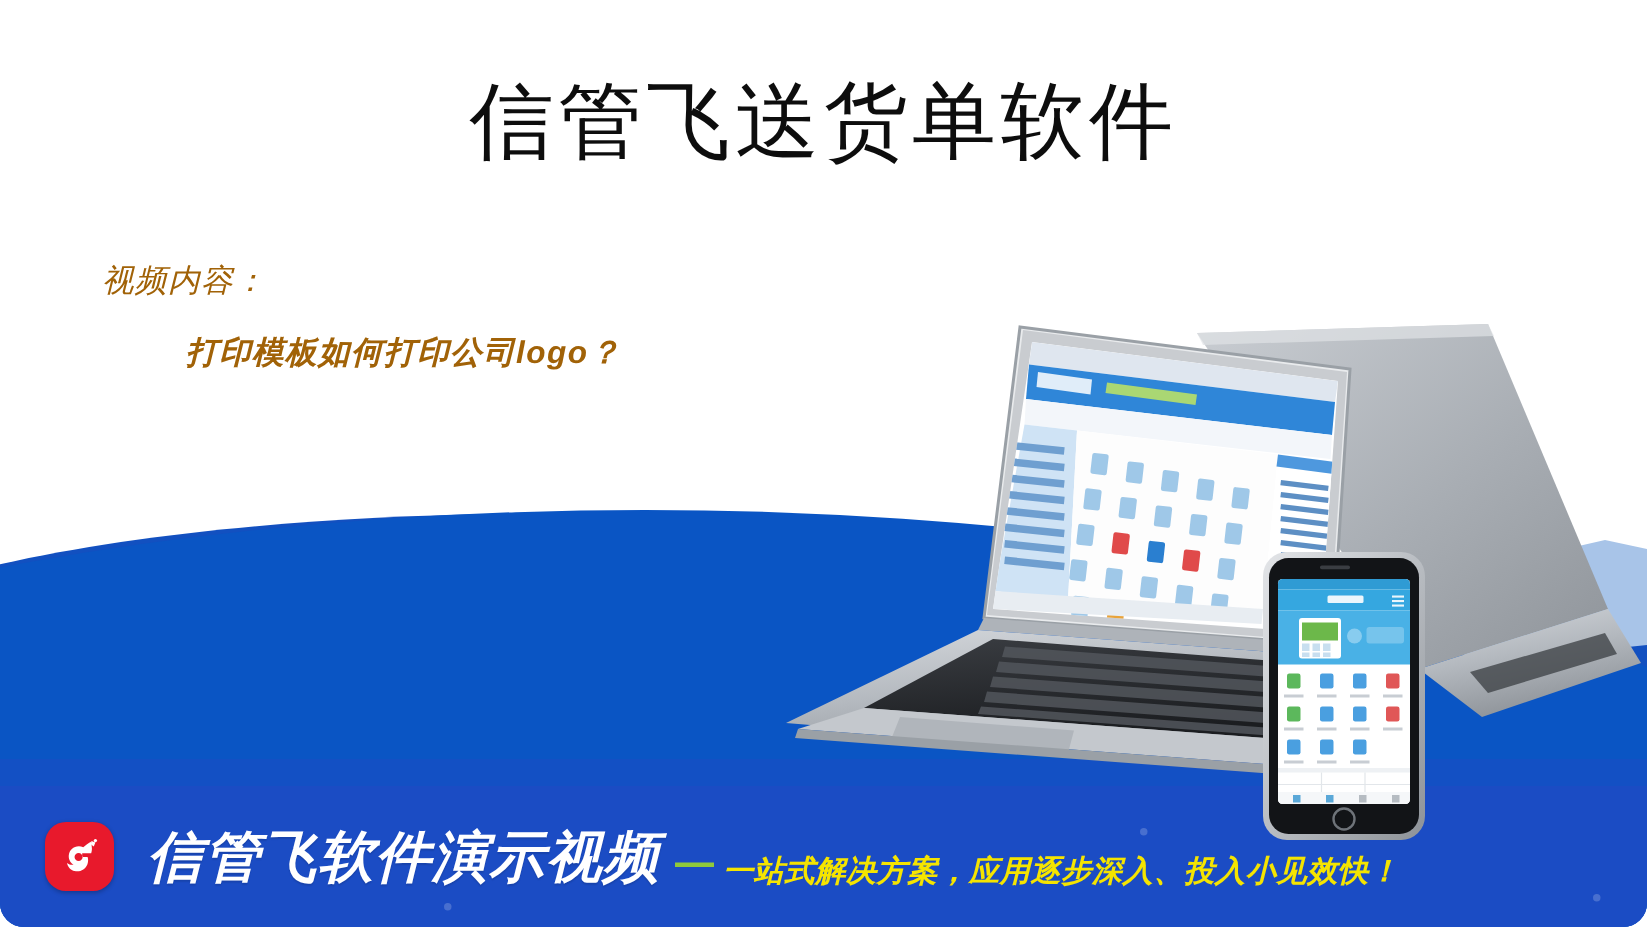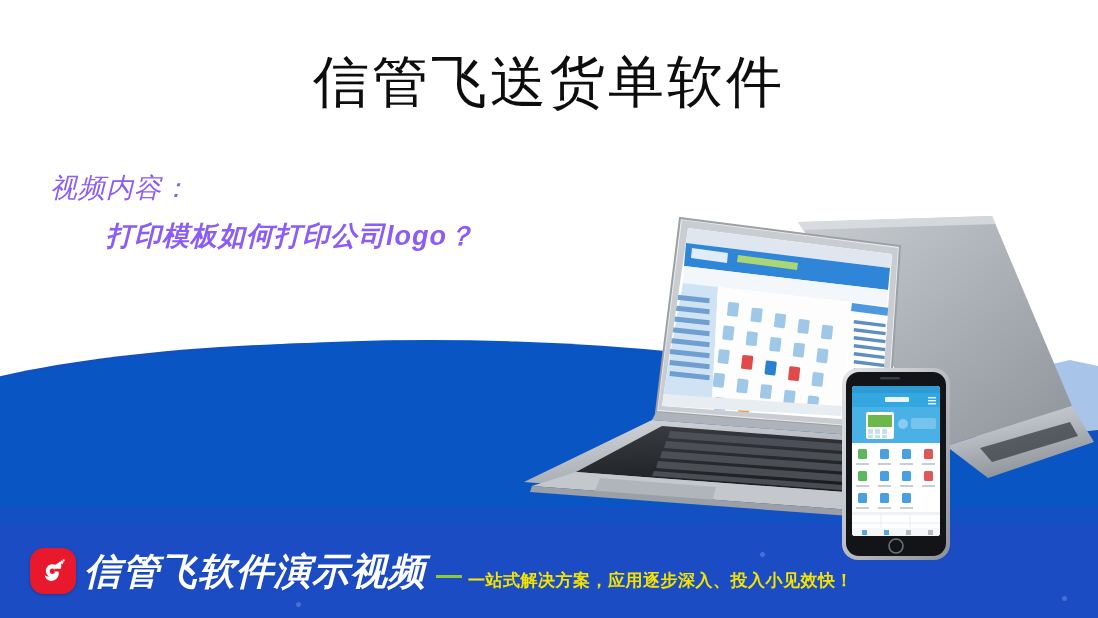--- a/index.html
+++ b/index.html
@@ -7,20 +7,21 @@
     padding: 0;
     background: #ffffff;
   }
   #slide {
     position: relative;
     width: 1098px;
     height: 618px;
     overflow: hidden;
     background: #ffffff;
     font-family: "Liberation Sans", "DejaVu Sans", sans-serif;
+    border-radius: 16px;
   }
 
   
   .wave-layer {
     position: absolute;
     left: 0;
     top: 0;
     width: 1098px;
     height: 618px;
     pointer-events: none;
@@ -44,26 +45,26 @@
     line-height: 72px;
     letter-spacing: 3px;
     color: #0d0d0d;
     font-weight: 400;
     white-space: nowrap;
   }
 
   
   .subtitle-block {
     position: absolute;
-    left: 50px;
+    left: 68px;
     top: 164px;
-    color: #8b5cf6;
+    color: #a16207;
     font-style: italic;
     font-weight: 400;
-    font-size: 27px;
+    font-size: 21px;
     line-height: 48px;
     letter-spacing: 1px;
     white-space: nowrap;
   }
   .subtitle-line-2 { padding-left: 56px; font-weight: bold; }
 
   
   .devices {
     position: absolute;
     left: 480px;
@@ -90,41 +91,42 @@
     height: 46px;
     border-radius: 14px;
     background: #e8192c;
     display: flex;
     align-items: center;
     justify-content: center;
     flex: 0 0 auto;
     box-shadow: 0 1px 3px rgba(0,0,0,0.25);
   }
   .brand-name {
-    margin-left: 8px;
+    margin-left: 22px;
     color: #ffffff;
     font-size: 37px;
     font-weight: bold;
     font-style: italic;
     letter-spacing: 1px;
     line-height: 1;
     white-space: nowrap;
     text-shadow: 0 1px 1px rgba(0,0,0,0.12);
   }
   .tagline-sep {
     width: 26px;
     height: 3px;
     background: #8fc93a;
     margin: 10px 6px 0 10px;
     flex: 0 0 auto;
   }
   .tagline {
     color: #f5e400;
-    font-size: 17px;
+    font-size: 20px;
     font-weight: bold;
+    font-style: italic;
     letter-spacing: 0.5px;
     white-space: nowrap;
     margin-top: 18px;
   }
 
   
   .dot {
     position: absolute;
     border-radius: 50%;
     background: rgba(255,255,255,0.20);

